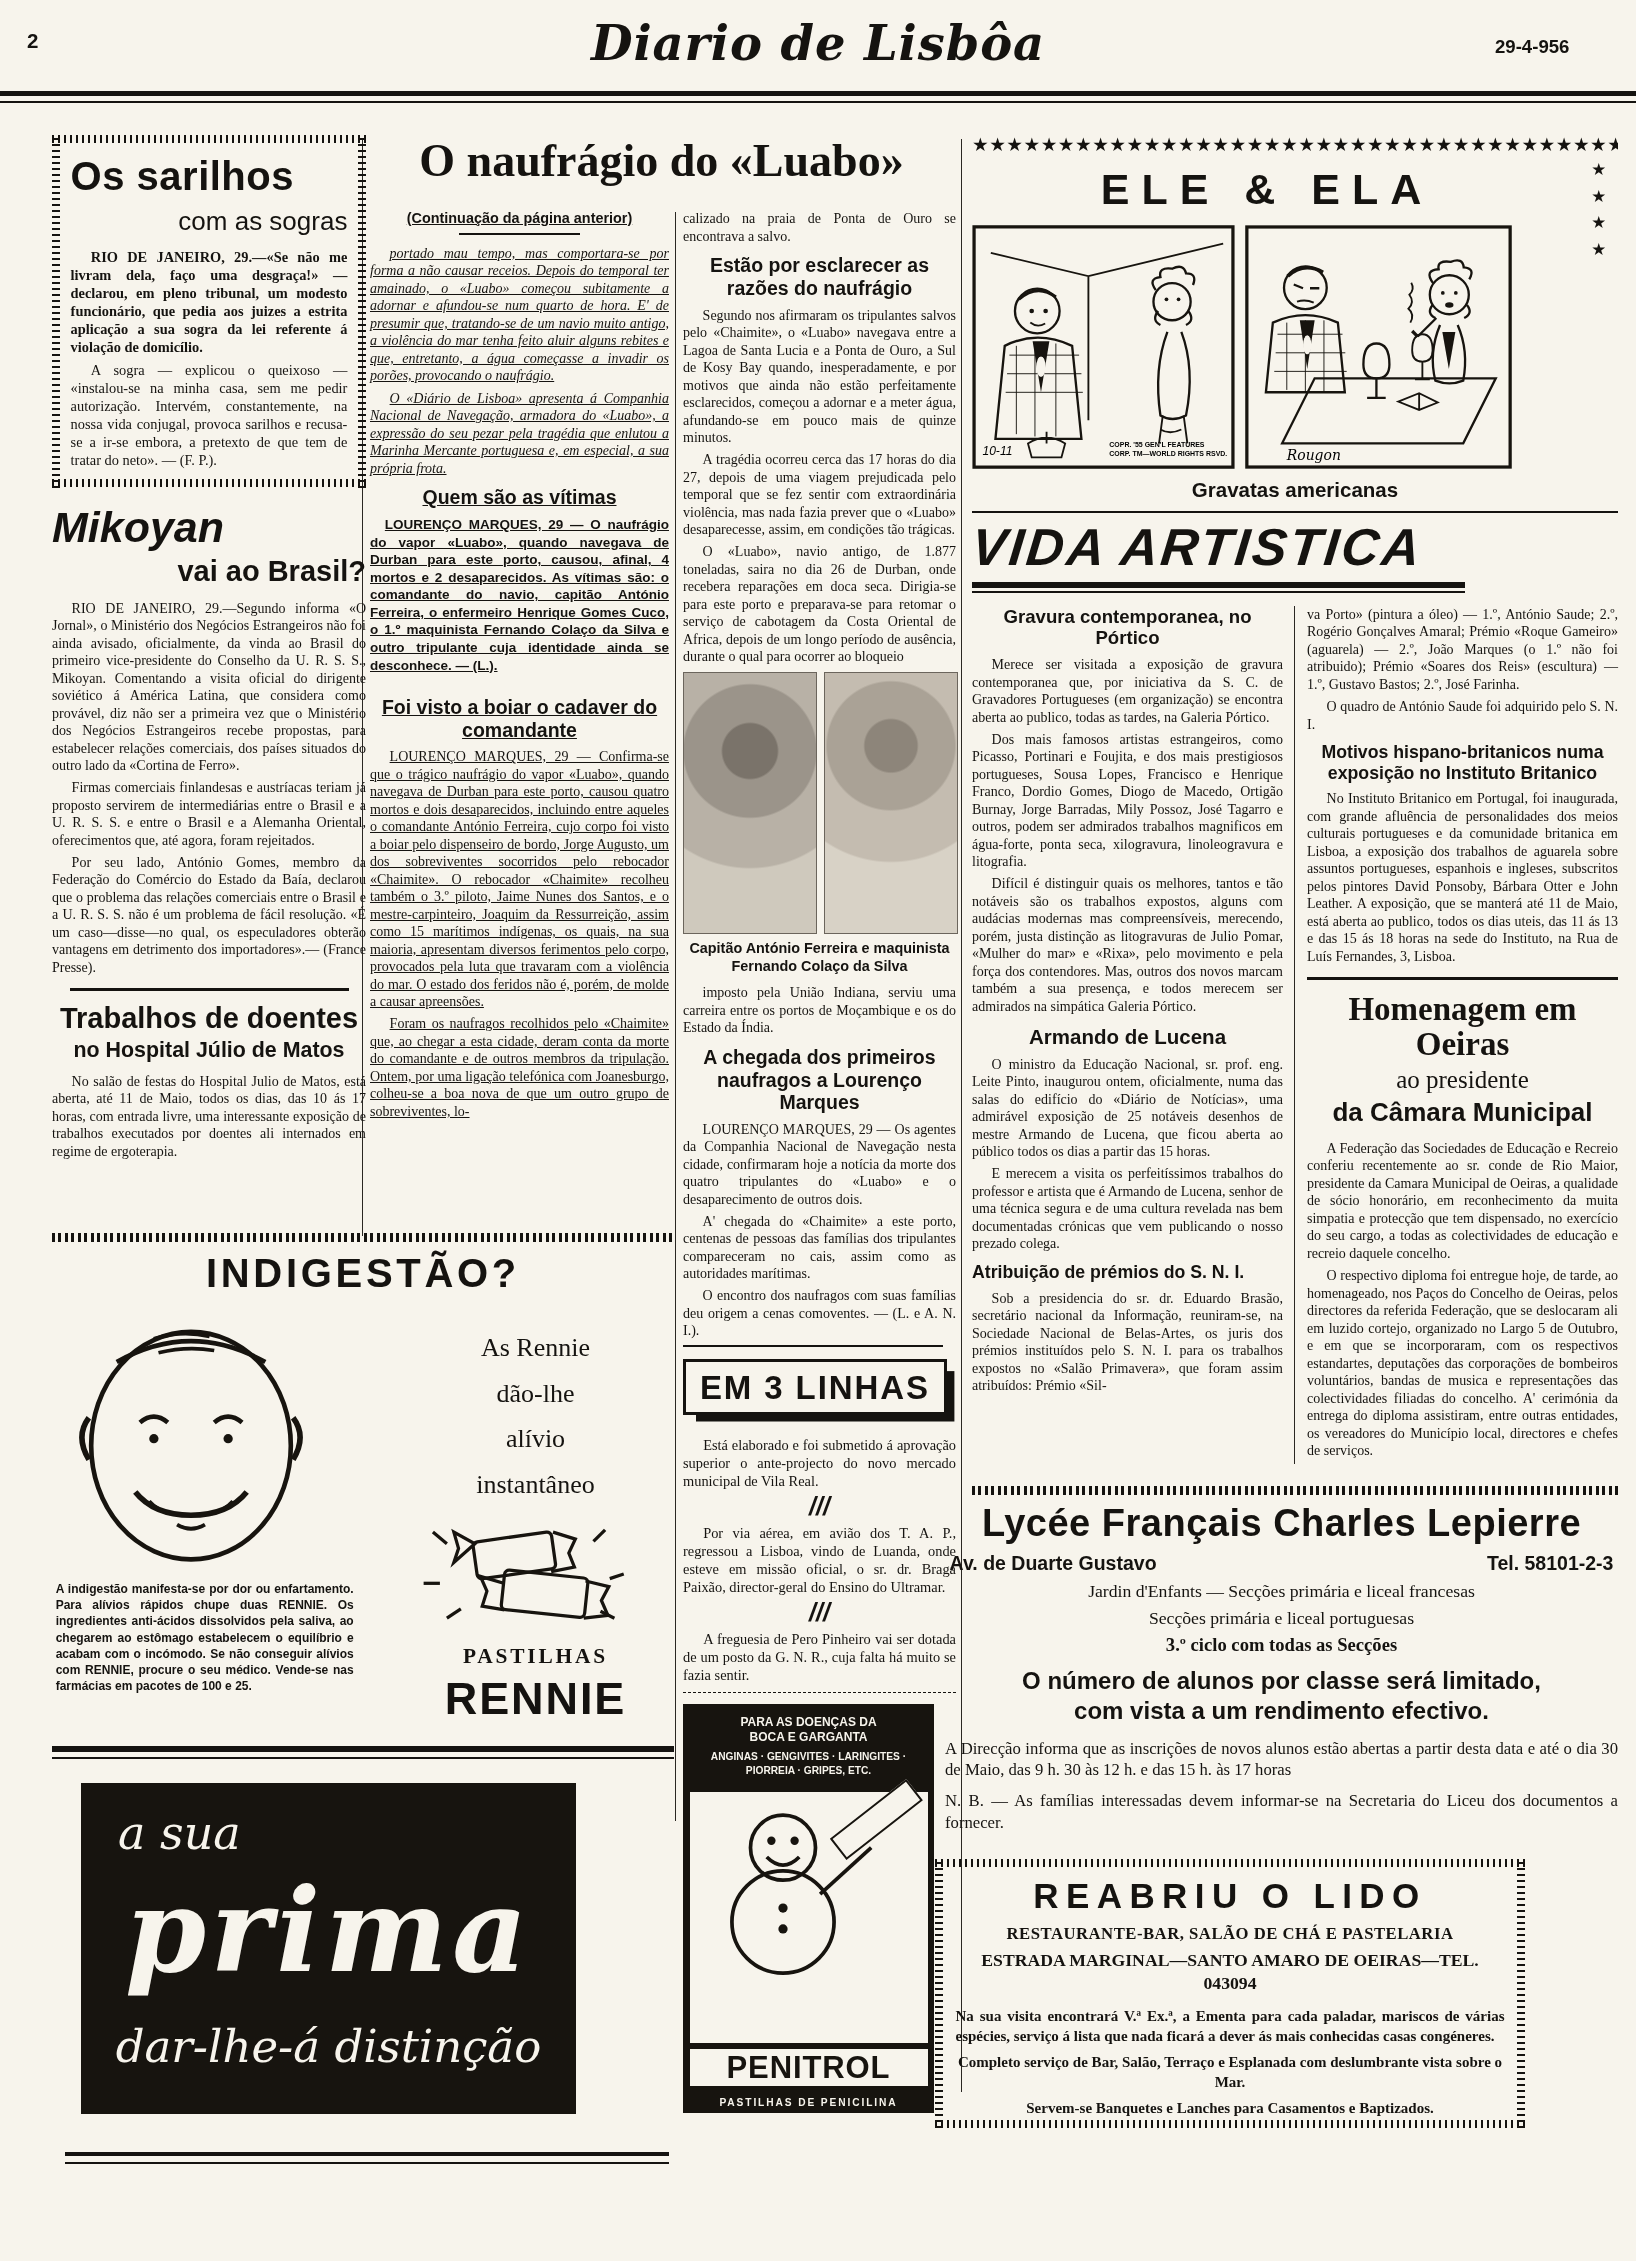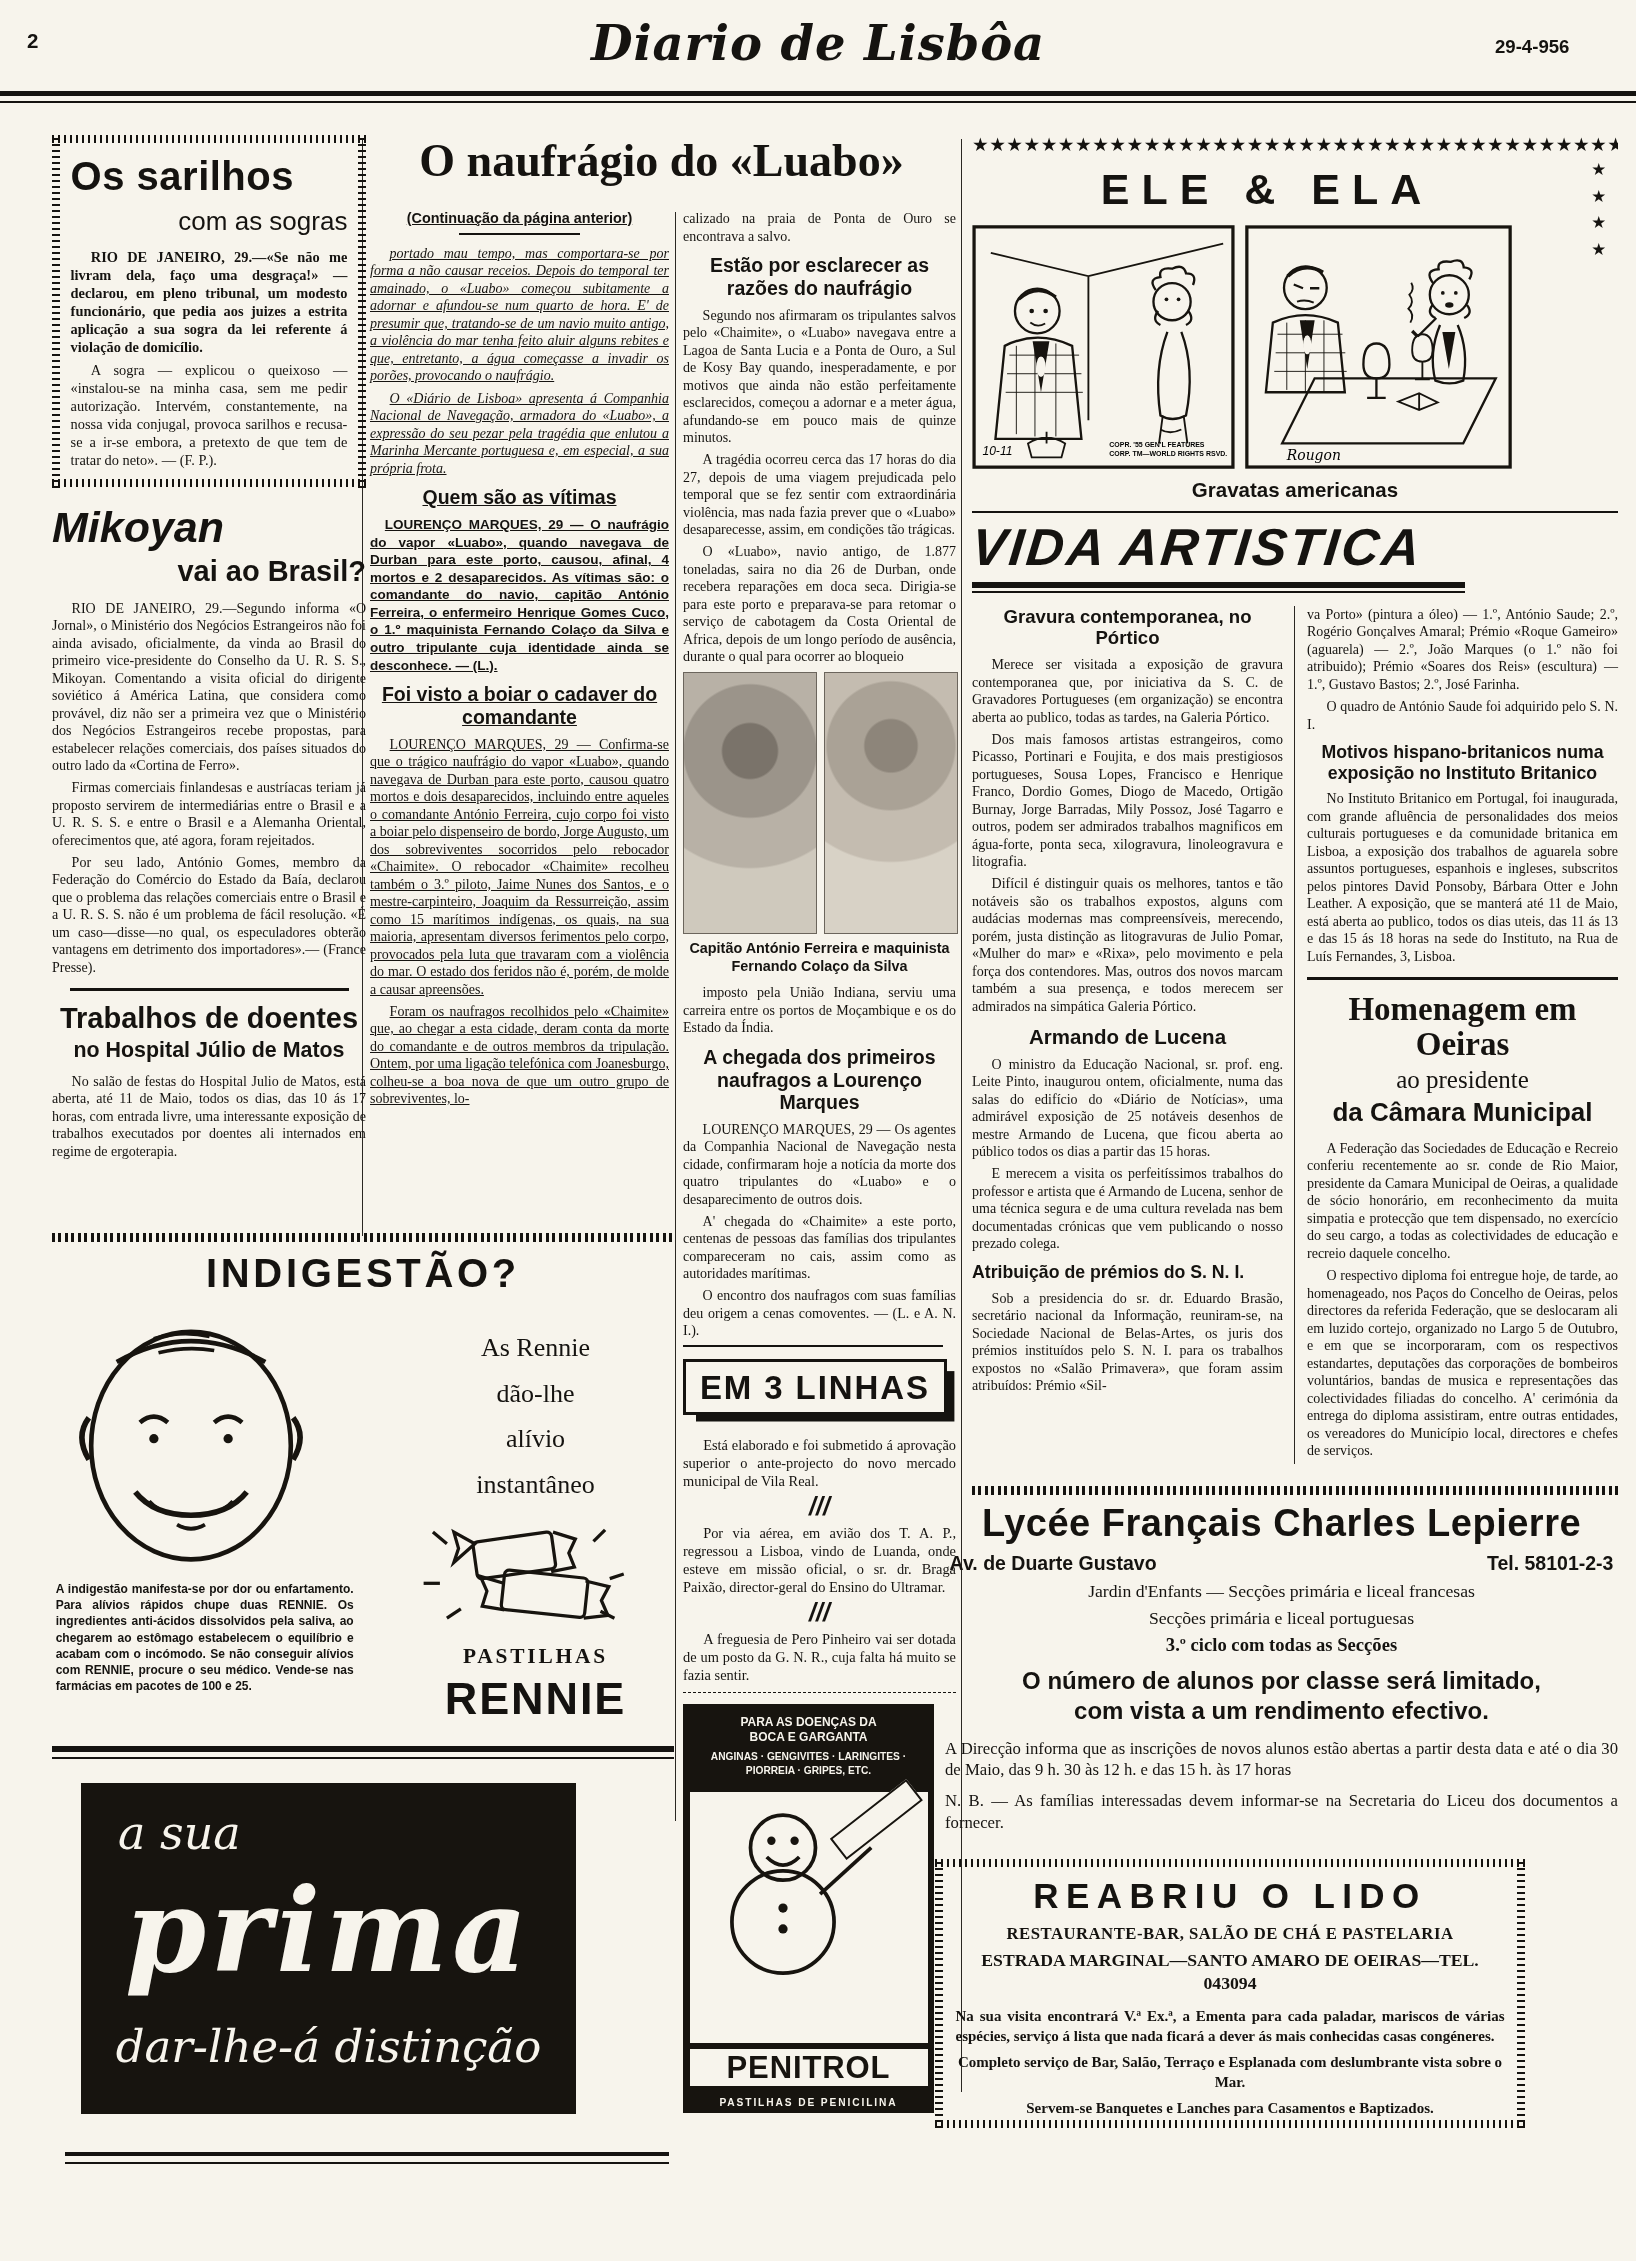--- a/index.html
+++ b/index.html
@@ -2,21 +2,21 @@
 <html style="font-size:7.4px"><head>
 <meta charset="utf-8">
 <style>
   html,body{margin:0;padding:0;background:#888;}
   .page{position:relative;width:1636px;height:2261px;background:#f7f4ec;color:#151310;overflow:hidden;
         font-family:"Liberation Serif",serif;}
   .abs{position:absolute;}
   .col{position:absolute;}
   .p{font:14px/1.25 "Liberation Serif",serif;text-align:justify;text-indent:1.4em;margin:0 0 4.6px;}
   .pi{font-style:italic;}
-  .pb{font:bold 13.5px/1.3 "Liberation Sans",sans-serif;text-align:justify;text-indent:1.1em;margin:0 0 9px;}
+  .pb{font:bold 13.5px/1.3 "Liberation Sans",sans-serif;text-align:justify;text-indent:1.1em;margin:0 0 22px;}
   .sh{font:bold 19.5px/1.15 "Liberation Sans",sans-serif;text-align:center;margin:9.3px 0 7.4px;}
   .rule{background:#151310;}
   .comb{background:repeating-linear-gradient(90deg,#151310 0 2.8px,transparent 2.8px 6.5px);height:9.3px;}
   .combbox{background:
       repeating-linear-gradient(90deg,#151310 0 2.3px,transparent 2.3px 6px) left top/100% 8.4px no-repeat,
       repeating-linear-gradient(90deg,#151310 0 2.3px,transparent 2.3px 6px) left bottom/100% 8.4px no-repeat,
       repeating-linear-gradient(0deg,#151310 0 2.3px,transparent 2.3px 6px) left top/8.4px 100% no-repeat,
       repeating-linear-gradient(0deg,#151310 0 2.3px,transparent 2.3px 6px) right top/8.4px 100% no-repeat;}
   .vrule{position:absolute;width:1.4px;background:#2a2722;}
   .photo{width:132px;height:260px;display:inline-block;

